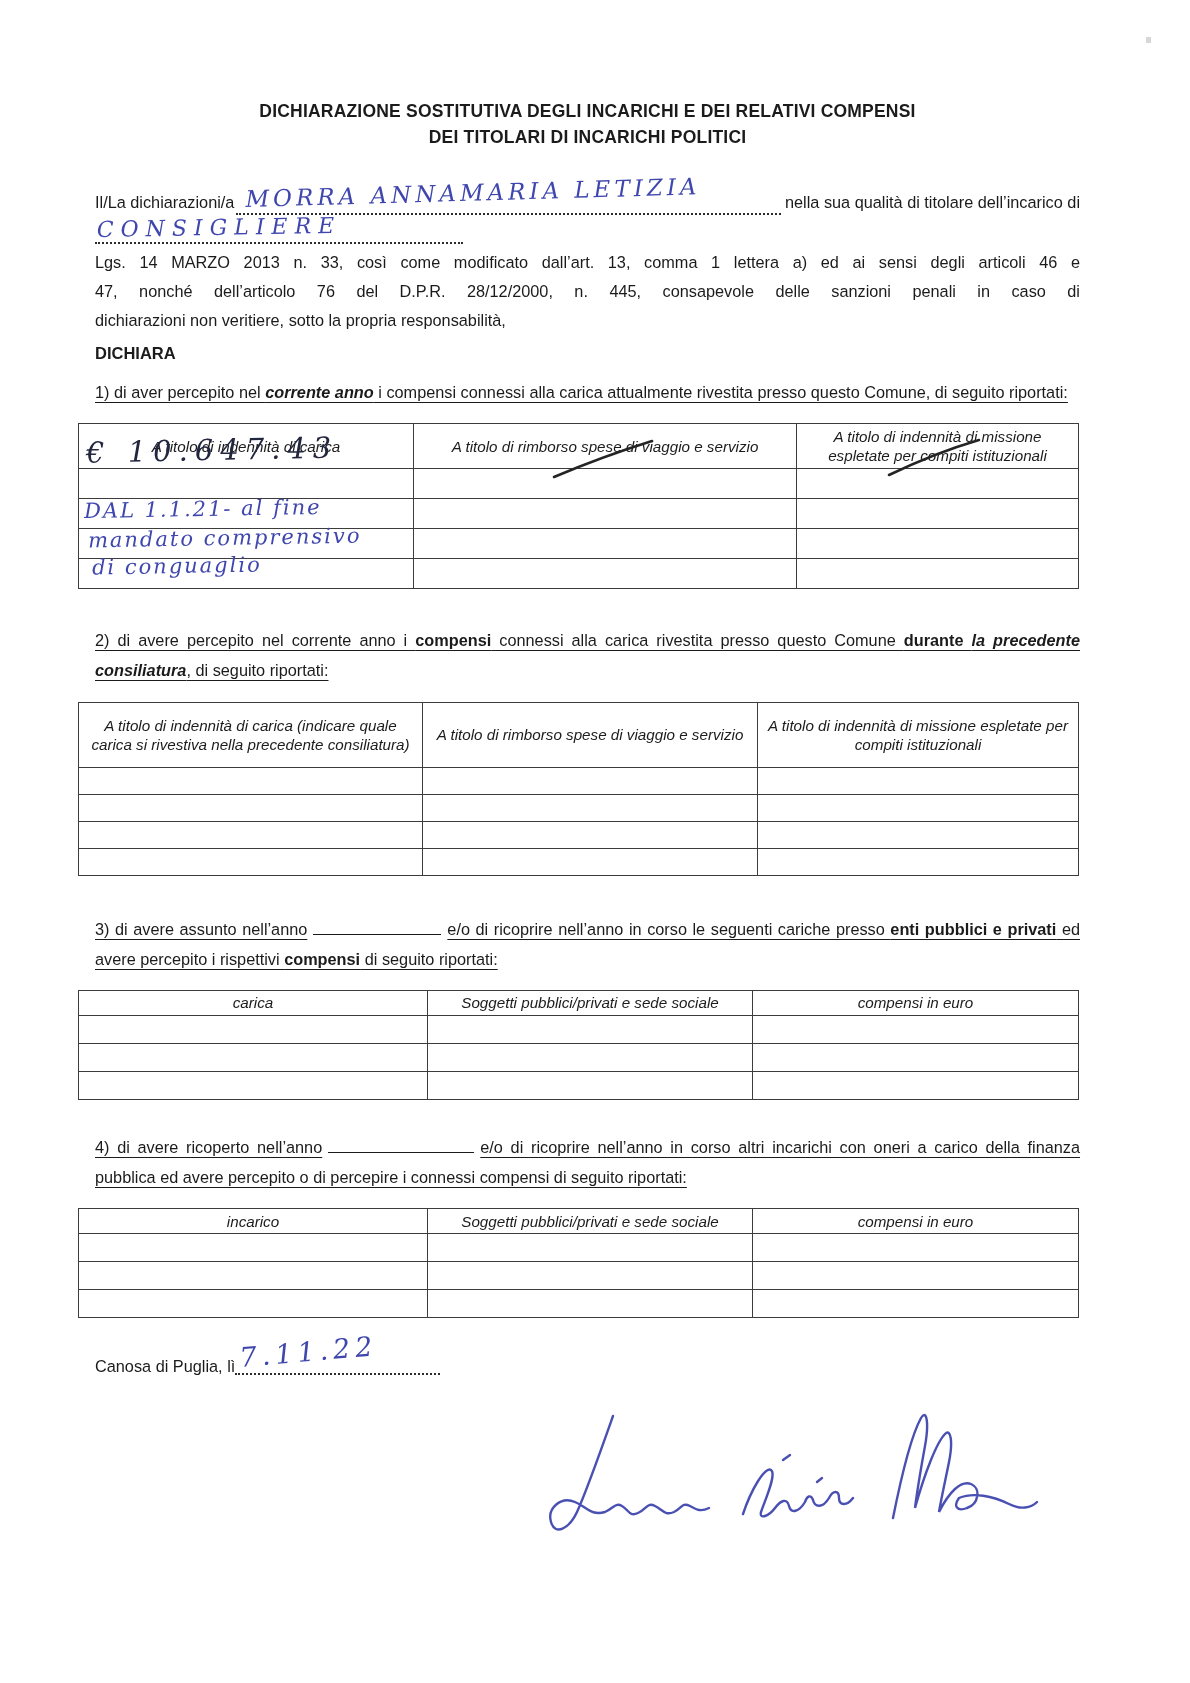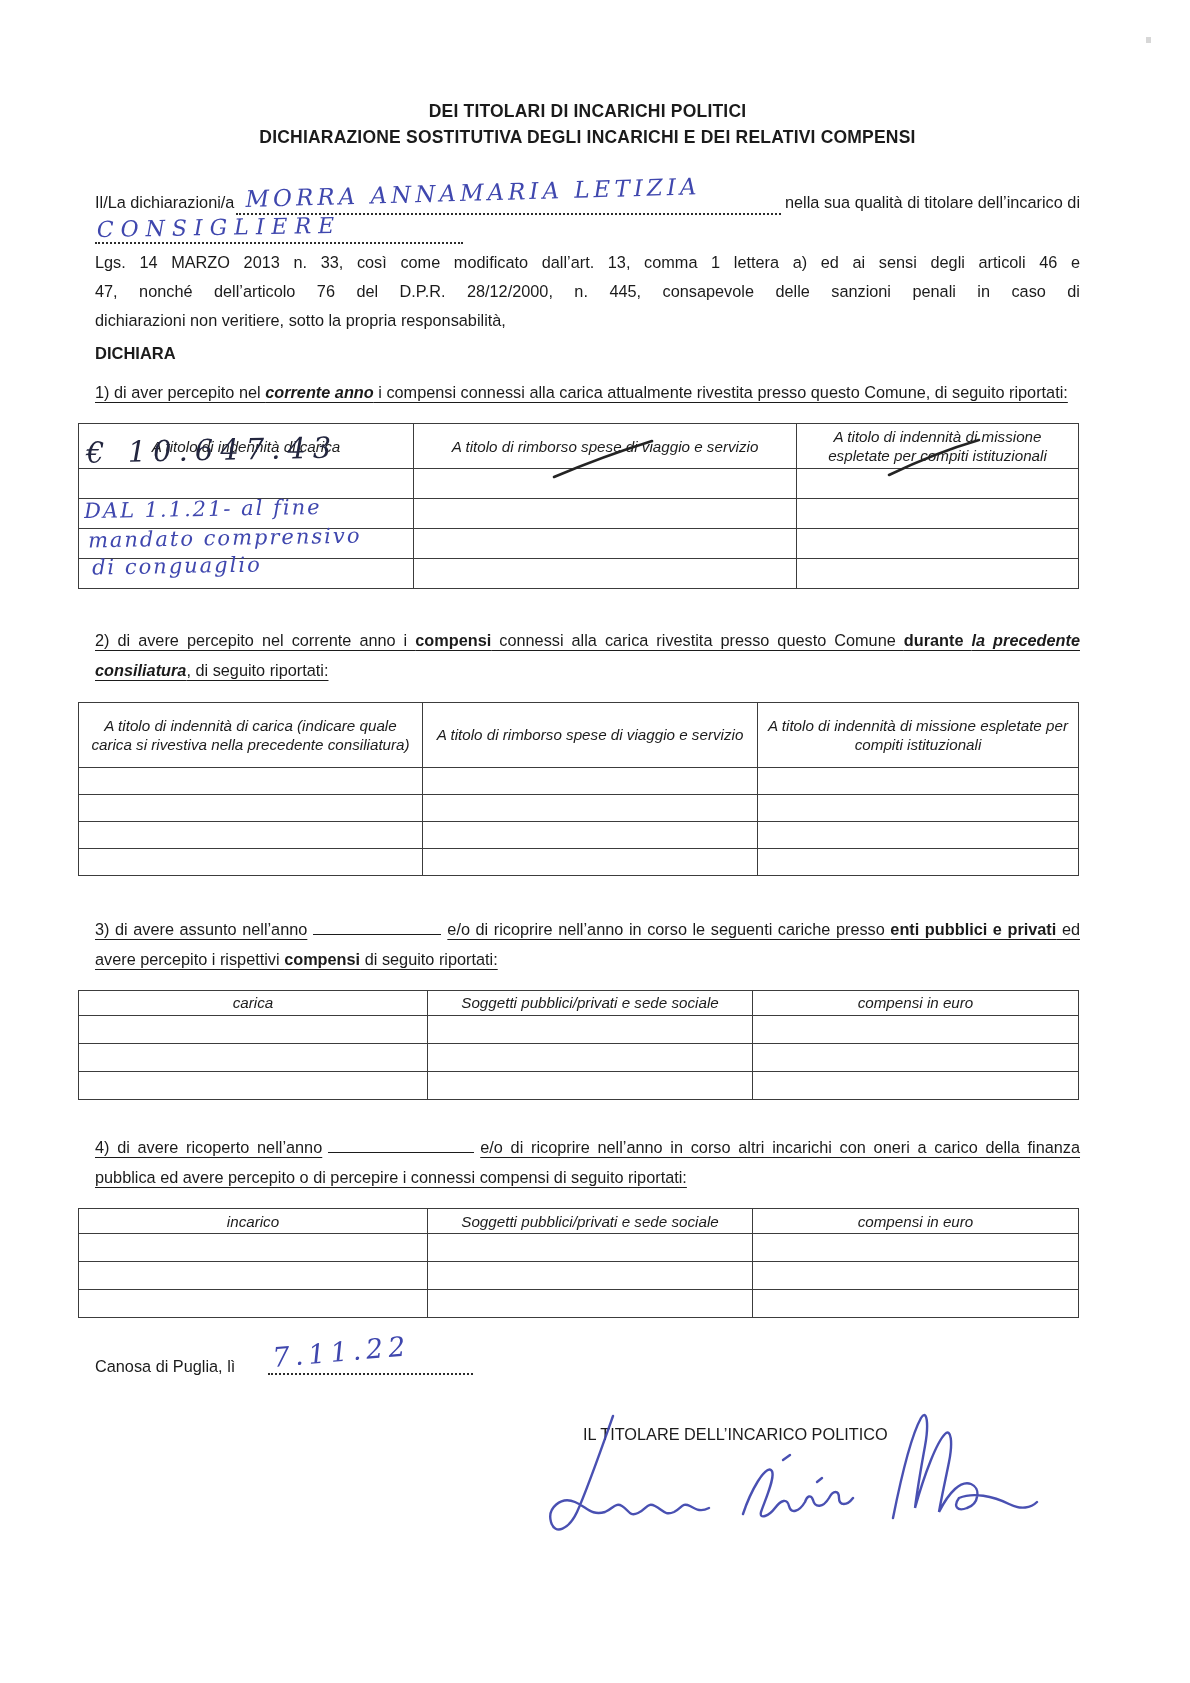--- a/index.html
+++ b/index.html
@@ -52,43 +52,43 @@
   .hw-tline{position:absolute;font-size:21px;letter-spacing:2px;white-space:nowrap;transform:rotate(-1deg);}
   .hw-l1{left:6px;top:74px;}
   .hw-l2{left:10px;top:103px;}
   .hw-l3{left:14px;top:131px;}
   .slash{position:absolute;}
   .slash svg{display:block;}
   .sl2{left:470px;top:15px;}
   .sl3{left:806px;top:13px;}
 
   .oath{margin-top:34px;font-size:16.3px;line-height:22px;}
-  .place{margin-top:26px;font-size:16.3px;display:flex;align-items:flex-end;height:34px;gap:33px;}
+  .place{margin-top:26px;font-size:16.3px;display:flex;align-items:flex-end;height:34px;}
   .place .lab{white-space:nowrap;padding-bottom:2px;}
   .place .dotted{flex:0 0 205px;margin:0 0 3px 0;}
   .hw-date{position:absolute;left:6px;bottom:0;font-size:27px;letter-spacing:5px;white-space:nowrap;
            transform:rotate(-5deg);transform-origin:left bottom;}
 
   .sigrow{margin-top:46px;position:relative;height:170px;}
   .sig-title{margin-left:488px;font-size:16.3px;line-height:20px;}
   .signature{position:absolute;left:430px;top:-14px;}
   .signature path{stroke:#3f47ae;stroke-width:2.4;fill:none;stroke-linecap:round;opacity:.95;}
 
   .speck{position:absolute;left:1146px;top:37px;width:5px;height:6px;background:#bdbdbd;opacity:.6;}
 </style>
 </head>
 <body>
 
 <div class="page">
   <div class="speck"></div>
   <div class="content">
 
     <div class="title">
+      <div>DICHIARAZIONE SOSTITUTIVA DEGLI INCARICHI E DEI RELATIVI COMPENSI</div>
       <div>DEI TITOLARI DI INCARICHI POLITICI</div>
-      <div>DICHIARAZIONE SOSTITUTIVA DEGLI INCARICHI E DEI RELATIVI COMPENSI</div>
     </div>
 
     <div class="intro">
       <div class="iline">
         <span class="lab">Il/La dichiarazioni/a</span>
         <span class="dotted fill">
           <span class="hw hw-name">MORRA ANNAMARIA LETIZIA</span>
         </span>
         <span class="lab">nella sua qualità di titolare dell’incarico di</span>
       </div>
@@ -274,21 +274,20 @@
 
 
     <div class="place">
       <span class="lab">Canosa di Puglia, lì</span>
       <span class="dotted">
         <span class="hw hw-date">7.11.22</span>
       </span>
     </div>
 
     <div class="sigrow">
-      <div class="sig-title">IL TITOLARE DELL’INCARICO POLITICO</div>
       <svg class="signature" width="560" height="150" viewBox="0 0 560 150" role="img" aria-label="Annamaria Letizia Morra">
         <path d="M88,6 C76,40 62,80 52,102 C44,119 30,126 26,112 C22,98 36,86 50,92 C62,97 66,106 80,102 C88,99 90,92 97,96 C104,100 104,107 113,103 C122,99 122,92 130,96 C138,100 140,106 149,102 C157,98 157,92 165,96 C172,100 176,102 184,98"></path>
         <path d="M218,104 C226,80 240,56 246,60 C252,64 240,90 236,102 C234,110 244,106 250,98 C256,90 262,88 264,96 C266,104 274,102 280,92 C282,86 286,84 288,90 C290,98 298,98 304,88 C308,80 314,80 314,88 C314,96 322,96 328,88"></path>
         <path d="M258,50 l7,-5"></path>
         <path d="M292,72 l5,-4"></path>
         <path d="M368,108 C376,68 386,26 396,8 C402,-2 404,14 400,36 C396,58 392,82 390,98 C400,62 412,32 420,24 C426,18 428,32 424,52 C420,72 416,90 414,102 C424,82 436,70 446,74 C456,78 454,94 442,98 C432,102 428,96 434,88 C448,82 468,86 484,94 C496,100 506,98 512,92"></path>
       </svg>
     </div>
 
   </div>

